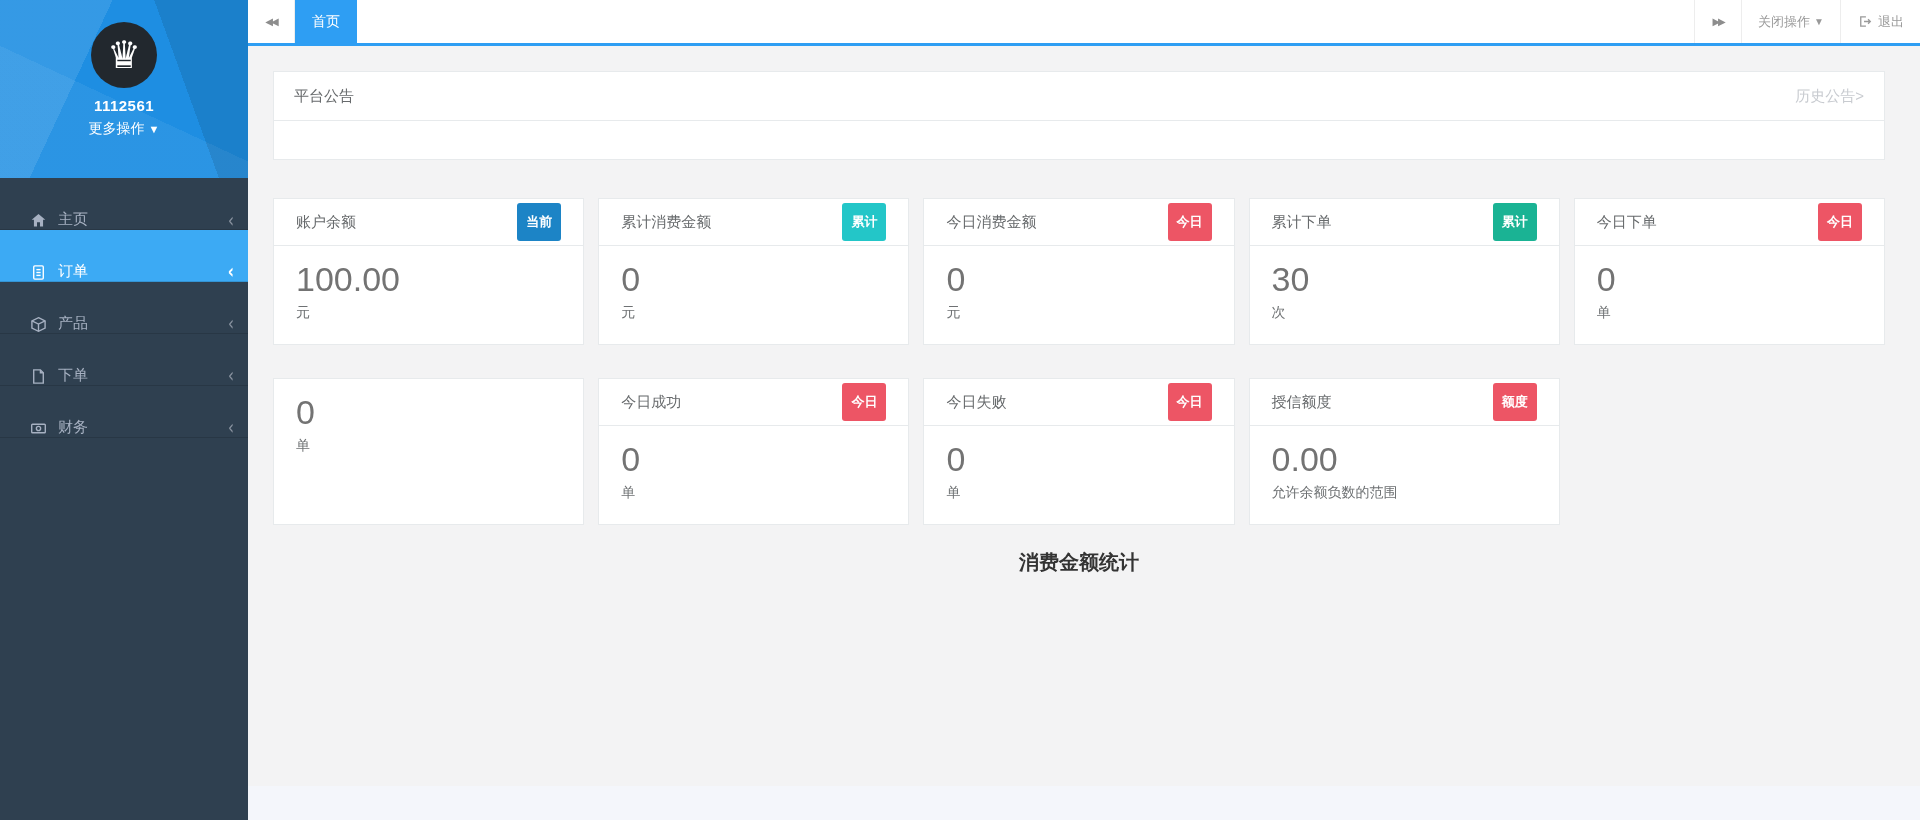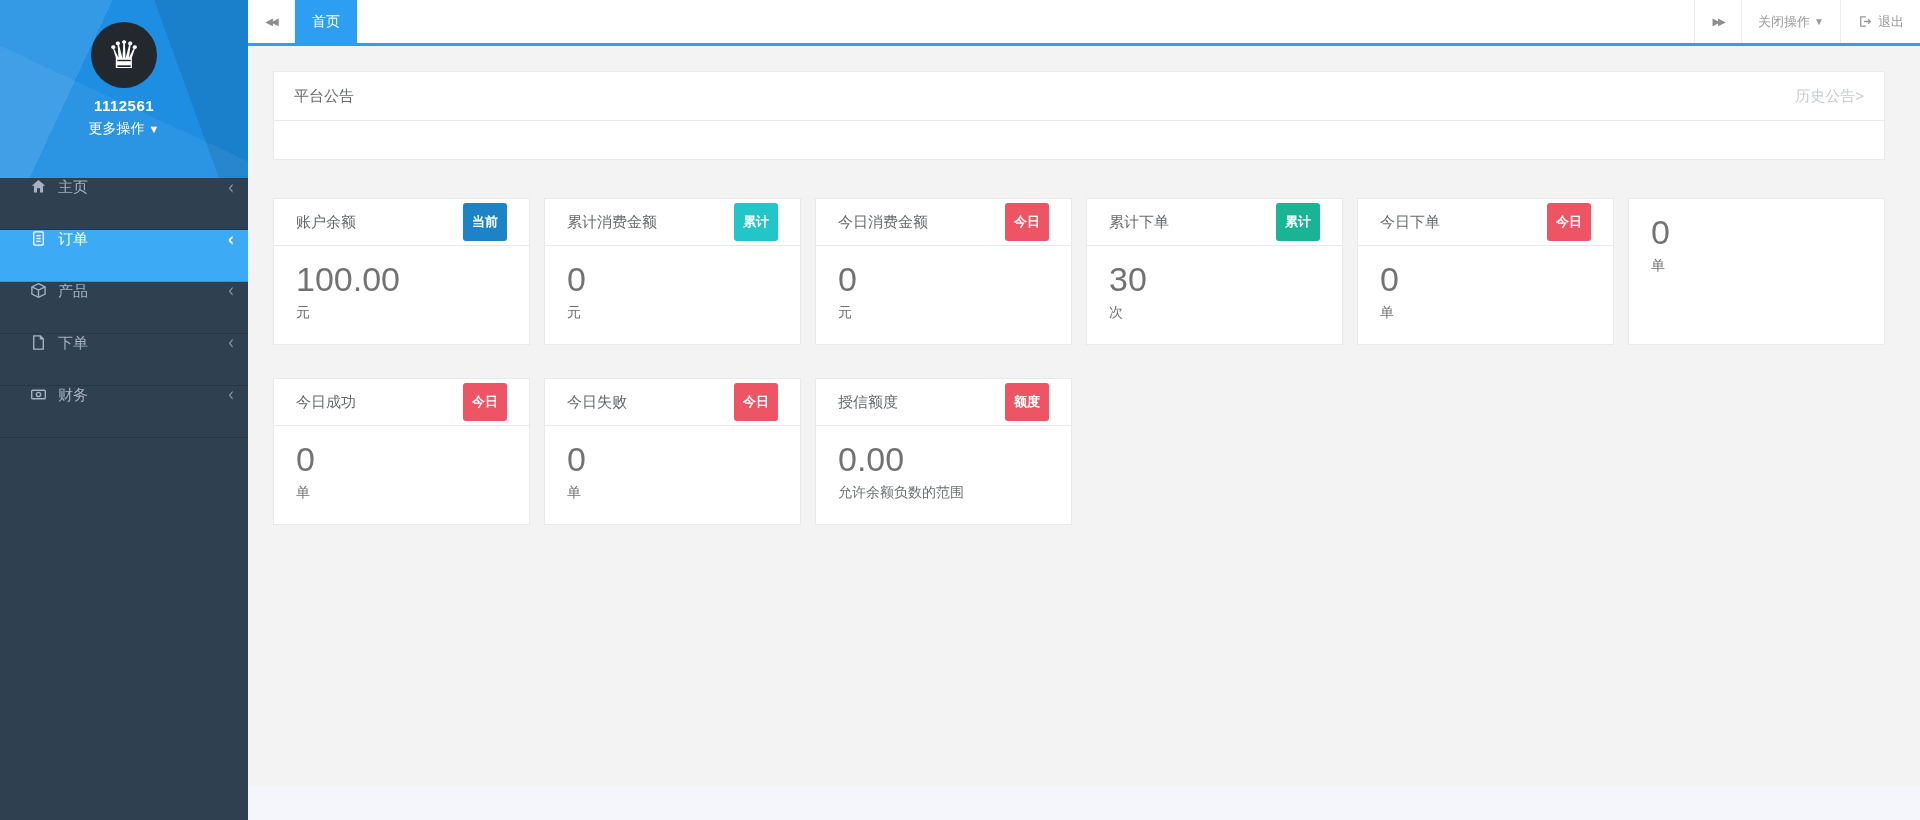--- a/index.html
+++ b/index.html
@@ -16,21 +16,21 @@
       linear-gradient(250deg, rgba(0,0,0,0.10) 0 30%, rgba(0,0,0,0) 30%),
       linear-gradient(25deg, rgba(255,255,255,0.06) 0 45%, rgba(255,255,255,0) 45%),
       #1e8ee2; }
   .avatar { width:66px; height:66px; border-radius:50%; background:#22282e; margin:0 auto;
     display:flex; align-items:center; justify-content:center; }
   .avatar span { color:#fff; font-size:38px; line-height:1; font-family:"DejaVu Sans",sans-serif; }
   .username { font-size:15px; font-weight:bold; margin-top:9px; letter-spacing:.5px; }
   .more-actions { font-size:14px; margin-top:6px; cursor:pointer; }
   .more-actions .caret { font-size:11px; }
 
-  .nav-item { height:52px; display:flex; align-items:flex-start; padding:0 14px 0 30px;
+  .nav-item { height:52px; display:flex; align-items:flex-end; padding:0 14px 0 30px;
     color:#a7b1c2; font-size:15px; border-bottom:1px solid rgba(0,0,0,0.13); cursor:pointer; }
   .nav-item svg { width:17px; height:17px; margin-right:11px; flex:0 0 17px; }
   .nav-item .chev { margin-left:auto; font-size:15px; color:#8a93a0;
     font-family:"DejaVu Sans",sans-serif; transform:scaleY(1.3); }
   .nav-item.active { background:#3caaf4; color:#fff; }
   .nav-item.active .chev { color:#fff; font-weight:bold; }
 
   
   .main { flex:1; position:relative; height:820px; background:#f3f3f4; }
 
@@ -51,21 +51,21 @@
   .content { padding:0 35px 0 25px; }
 
   .panel { background:#fff; border:1px solid #e7eaec; }
   .announcement { margin-top:25px; }
   .panel-head { height:49px; display:flex; align-items:center; padding:0 20px;
     border-bottom:1px solid #e7eaec; }
   .panel-title { font-size:15px; color:#676a6c; }
   .history-link { margin-left:auto; font-size:15px; color:#c8cbd0; text-decoration:none; }
   .announcement-body { height:38px; }
 
-  .cards { margin-top:38px; display:grid; grid-template-columns:repeat(6,1fr);
+  .cards { margin-top:38px; display:grid; grid-template-columns:repeat(5,1fr);
     gap:33px 14px; }
   .card { background:#fff; border:1px solid #e7eaec; height:147px; }
   .card-head { height:47px; display:flex; align-items:center; padding:0 22px;
     border-bottom:1px solid #e7eaec; }
   .card-title { font-size:15px; color:#676a6c; }
   .badge { margin-left:auto; color:#fff; font-size:13px; font-weight:bold;
     padding:11px 9px; border-radius:3px; line-height:1.2; }
   .card-body { padding:13px 22px 0 22px; }
   .card-value { font-size:34px; color:#737373; line-height:1.2; font-weight:400; }
   .card-unit { font-size:14px; color:#6e7173; margin-top:4px; }
@@ -271,17 +271,18 @@
             <span class="badge" style="background-color: rgb(237, 85, 101);">额度</span>
           </div>
           <div class="card-body">
             <div class="card-value">0.00</div>
             <div class="card-unit">允许余额负数的范围</div>
           </div>
         </div>
 
       </div>
 
+      <h2 class="chart-title">消费金额统计</h2>
     </div>
 
     <div class="bottom-strip"></div>
   </div>
 </div>
 
 </body></html>

